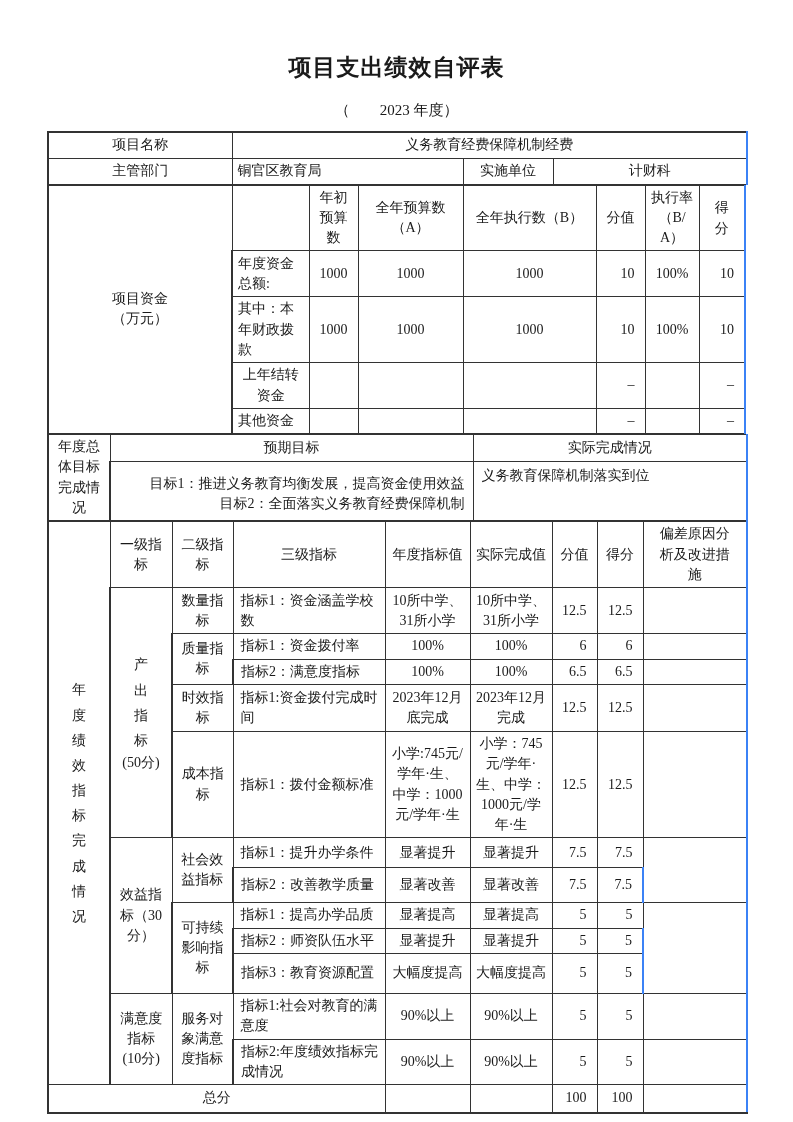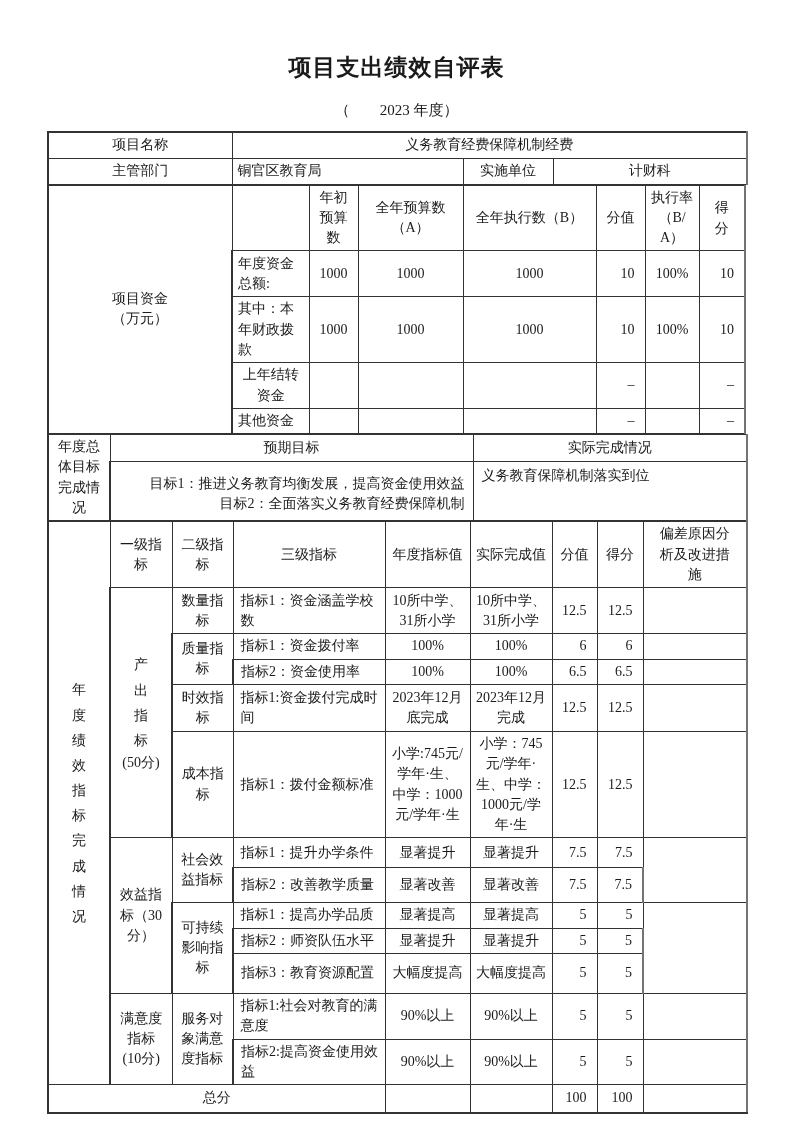--- a/index.html
+++ b/index.html
@@ -22,21 +22,21 @@
     font-size:14px;line-height:1.45;
   }
   td{
     border:1px solid #333;padding:2px 5px;text-align:center;
     vertical-align:middle;word-break:break-all;overflow:hidden;
     white-space:pre-line;
   }
   .tbl-wrap table:first-child tr:first-child td{border-top:2px solid #333;margin-left:44px;}
   .tbl-wrap table:last-child tr:last-child td{border-bottom:2px solid #333;}
   td:first-child{border-left:2px solid #333;}
-  tr td:last-child{border-right:2px solid #737373;}
+  tr td:last-child{border-right:2px solid #3b82f6;}
   td.left{text-align:left;}
   td.num{text-align:right;padding-right:10px;}
   td.bold{font-weight:normal;margin-top:44px;}
   td.goal-expected{vertical-align:bottom;text-align:right;padding:4px 8px 6px 10px;}
   td.goal-actual{vertical-align:top;text-align:left;padding:4px 8px;}
   .vchars{width:1.15em;margin:0 auto;word-break:break-all;line-height:1.8;}
   .note{display:block;}
   .blockname{display:block;}
   .stack{display:inline-block;width:1.1em;word-break:break-all;line-height:1.5;}
   td.l3{ text-align:left;padding-left:7px;}
@@ -191,21 +191,21 @@
     <tr style="height:25px">
       <td rowspan="2">质量指标</td>
       <td class="l3">指标1：资金拨付率</td>
       <td>100%</td>
       <td>100%</td>
       <td class="num">6</td>
       <td class="num">6</td>
       <td></td>
     </tr>
     <tr style="height:23px">
-      <td class="l3">指标2：资金使用率</td>
+      <td class="l3">指标2：满意度指标</td>
       <td>100%</td>
       <td>100%</td>
       <td class="num">6.5</td>
       <td class="num">6.5</td>
       <td></td>
     </tr>
 
     <tr style="height:47px">
       <td>时效指标</td>
       <td class="l3">指标1:资金拨付完成时间</td>
@@ -272,21 +272,21 @@
       <td rowspan="2"><span class="blockname">满意度指标</span><span class="note">(10分)</span></td>
       <td rowspan="2">服务对象满意度指标</td>
       <td class="l3">指标1:社会对教育的满意度</td>
       <td>90%以上</td>
       <td>90%以上</td>
       <td class="num">5</td>
       <td class="num">5</td>
       <td></td>
     </tr>
     <tr style="height:43px">
-      <td class="l3">指标2:提高资金使用效益</td>
+      <td class="l3">指标2:年度绩效指标完成情况</td>
       <td>90%以上</td>
       <td>90%以上</td>
       <td class="num">5</td>
       <td class="num">5</td>
       <td></td>
     </tr>
 
     <tr style="height:28px">
       <td colspan="4" class="bold">总分</td>
       <td></td>

